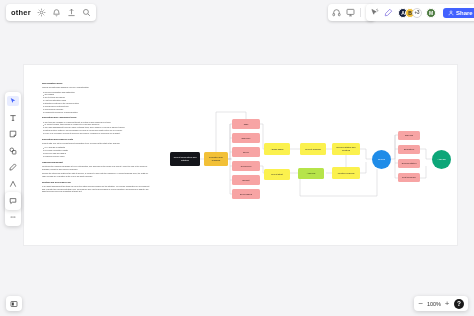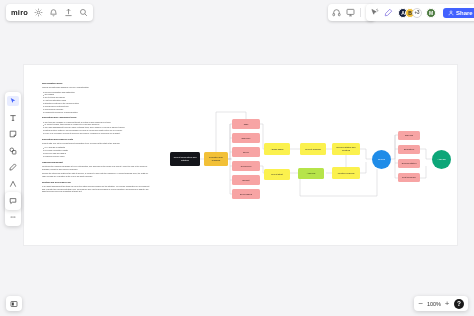--- a/index.html
+++ b/index.html
@@ -288,21 +288,21 @@
     <div class="node n-pink" style="left:398px;top:131px;width:22px;height:9px;">Sign Off</div>
     <div class="node n-pink" style="left:398px;top:145px;width:22px;height:9px;">Evaluation</div>
     <div class="node n-pink" style="left:398px;top:159px;width:22px;height:9px;">Documentation</div>
     <div class="node n-pink" style="left:398px;top:173px;width:22px;height:9px;">Post Compare</div>
 
     <div class="c-node c-green" style="left:432px;top:150px;width:19px;height:19px;">Analysis</div>
 
   </div>
 
   <div class="tl-bar">
-    <span class="miro-logo">miro</span>
+    <span class="miro-logo">other</span>
     <span class="tl-ico">
       <svg viewBox="0 0 16 16" fill="none" stroke="#444" stroke-width="1.4">
         <circle cx="8" cy="8" r="2.4"></circle>
         <path d="M8 1.2v2M8 12.8v2M1.2 8h2M12.8 8h2M3.2 3.2l1.4 1.4M11.4 11.4l1.4 1.4M12.8 3.2l-1.4 1.4M4.6 11.4l-1.4 1.4"></path>
       </svg>
     </span>
     <span class="tl-ico">
       <svg viewBox="0 0 16 16" fill="none" stroke="#444" stroke-width="1.4">
         <path d="M4 7a4 4 0 0 1 8 0c0 3 1 4 1 4H3s1-1 1-4z"></path>
         <path d="M6.6 13.2a1.6 1.6 0 0 0 2.8 0"></path>

